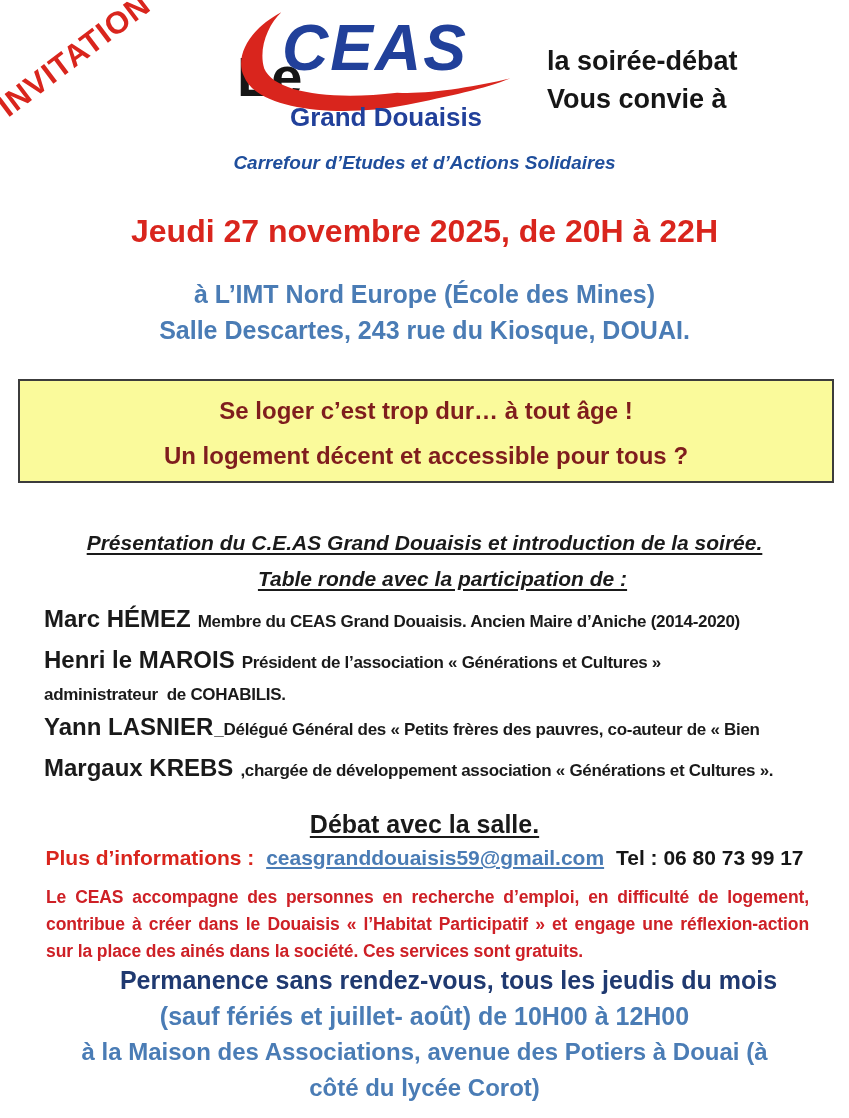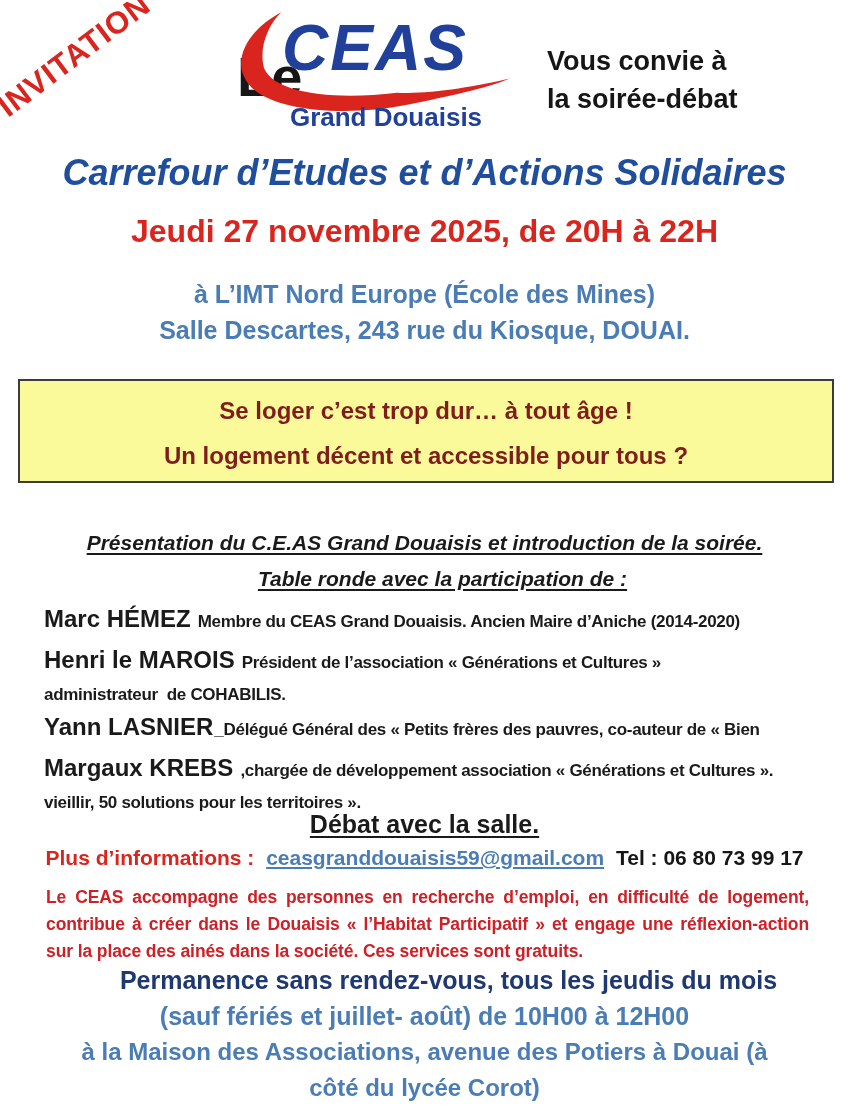--- a/index.html
+++ b/index.html
@@ -22,21 +22,21 @@
   .logo-le{left:198px;top:44px;font-size:56px;font-weight:bold;color:#161616;margin-left:39px;}
   .swoosh{left:236px;top:12px;width:282px;height:106px;}
   .logo-ceas{
     left:282px;top:16px;font-size:64px;font-weight:bold;font-style:italic;
     color:var(--logo-blue,#21409A);letter-spacing:2px;line-height:1;
   }
   .logo-sub{left:276px;top:102px;width:220px;text-align:center;
     font-size:26px;font-weight:bold;color:var(--logo-blue,#21409A);}
   .convie{left:547px;top:42px;font-size:27px;font-weight:bold;line-height:38px;color:#161616;}
 
-  .carrefour{top:152px;font-size:36px;font-weight:bold;font-style:italic;color:var(--title-blue,#1F4E9C);}
+  .carrefour{top:152px;font-size:19px;font-weight:bold;font-style:italic;color:var(--title-blue,#1F4E9C);}
   .date{top:213px;font-size:32px;font-weight:bold;color:var(--accent-red,#D9251D);}
   .venue{font-size:25px;font-weight:bold;color:var(--steel-blue,#4A7CB5);}
   .v1{top:280px;} .v2{top:316px;}
 
   
   .topicbox{
     top:379px;left:18px;right:15px;background:var(--box-yellow,#FAFA9B);
     border:2px solid #3c3c3c;text-align:center;padding:3px 0 7px 0;
   }
   .ttitle{font-size:33px;font-weight:bold;font-style:italic;line-height:40px;color:#111;}
@@ -78,22 +78,22 @@
 
   <span class="abs logo-le">Le</span>
   <svg class="abs swoosh" viewBox="0 0 280 105" aria-hidden="true">
     <path d="M45,0 C14,16 -2,44 8,64 C20,96 100,106 170,92 C210,84 248,76 272,66
              C238,74 190,82 160,80 C95,88 38,80 28,56 C22,36 32,12 45,0 Z" fill="#D9251D"></path>
   </svg>
   <span class="abs logo-ceas">CEAS</span>
   <div class="abs logo-sub">Grand Douaisis</div>
 
   <div class="abs convie">
+    <div>la soirée-débat</div>
     <div>Vous convie à</div>
-    <div>la soirée-débat</div>
   </div>
 
   <div class="abs ctr carrefour">Carrefour d’Etudes et d’Actions Solidaires</div>
 
   <div class="abs ctr date">Jeudi 27 novembre 2025, de 20H à 22H</div>
   <div class="abs ctr venue v1">à L’IMT Nord Europe (École des Mines)</div>
   <div class="abs ctr venue v2">Salle Descartes, 243 rue du Kiosque, DOUAI.</div>
 
   <div class="abs topicbox">
     <div class="tline">Se loger c’est trop dur… à tout âge !</div>
@@ -110,21 +110,20 @@
     <div class="prow">
       <span class="pname">Henri le MAROIS</span><span class="pdesc">Président de l’association « Générations et Cultures »</span>
     </div>
     <div class="pcont pre">administrateur  de COHABILIS.</div>
     <div class="prow tight">
       <span class="pname">Yann LASNIER</span><span class="pdesc">_Délégué Général des « Petits frères des pauvres, co-auteur de « Bien</span>
     </div>
     <div class="prow">
       <span class="pname">Margaux KREBS</span><span class="pdesc">,chargée de développement association « Générations et Cultures ».</span>
     </div>
-    <div class="pcont">vieillir, 50 solutions pour les territoires ».</div>
   </div>
 
   <div class="abs ctr debat u">Débat avec la salle.</div>
 
   <div class="abs ctr contact">
     <span class="clabel">Plus d’informations :</span>
     <a class="cemail">ceasgranddouaisis59@gmail.com</a>
     <span class="ctel">Tel : 06 80 73 99 17</span>
   </div>
 

